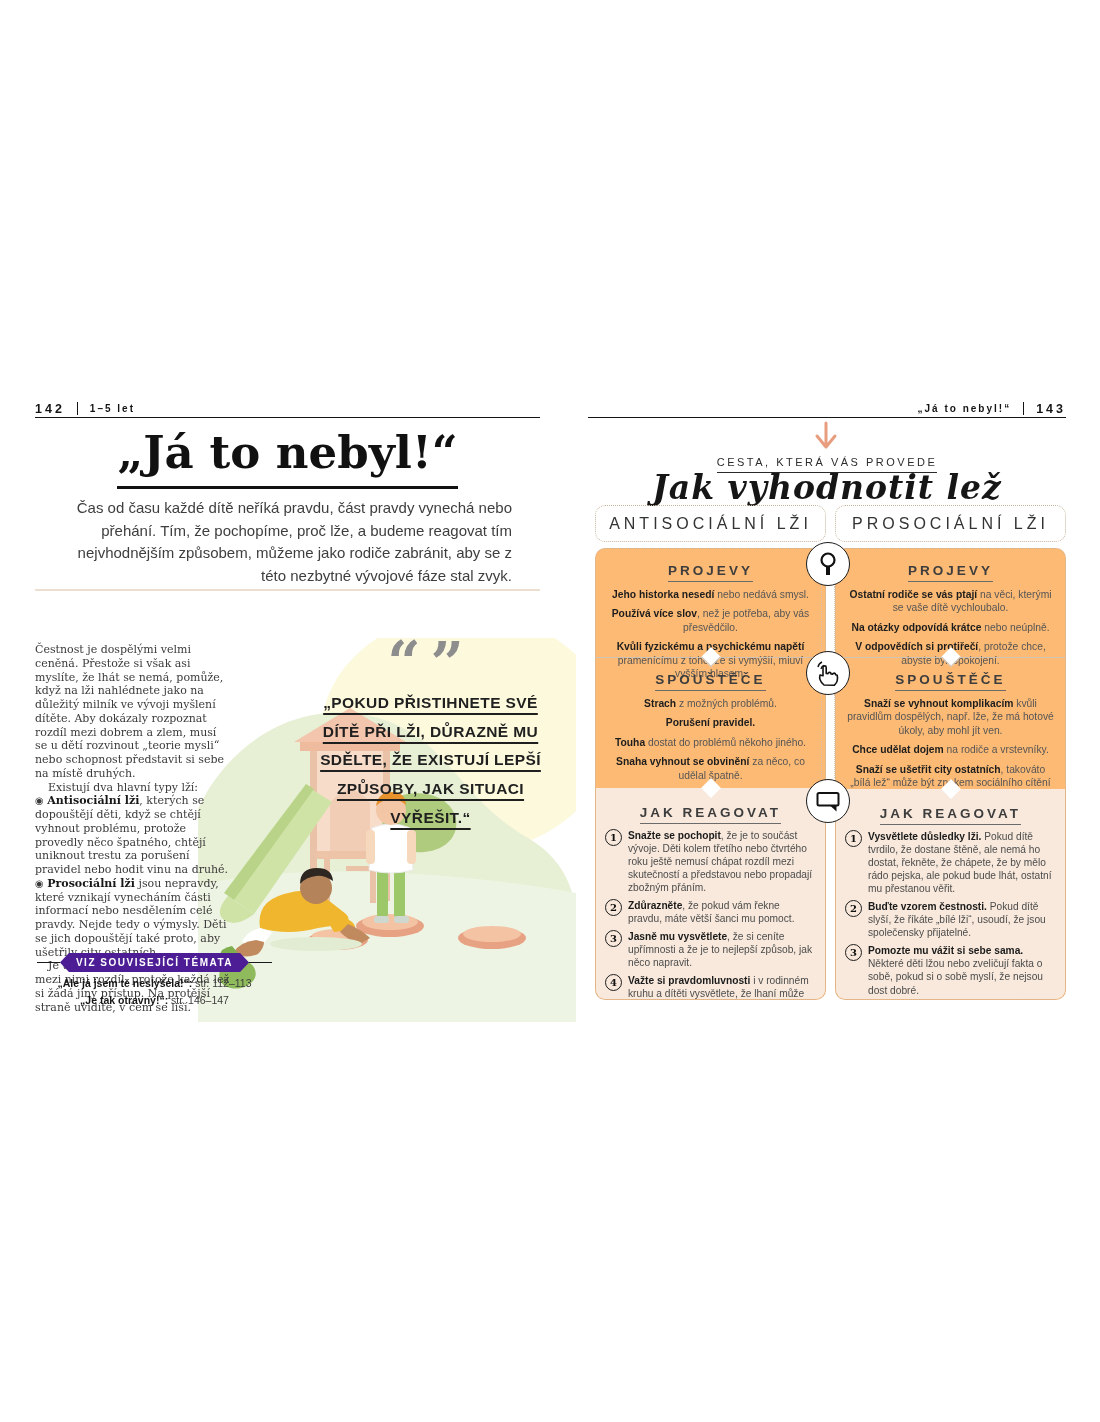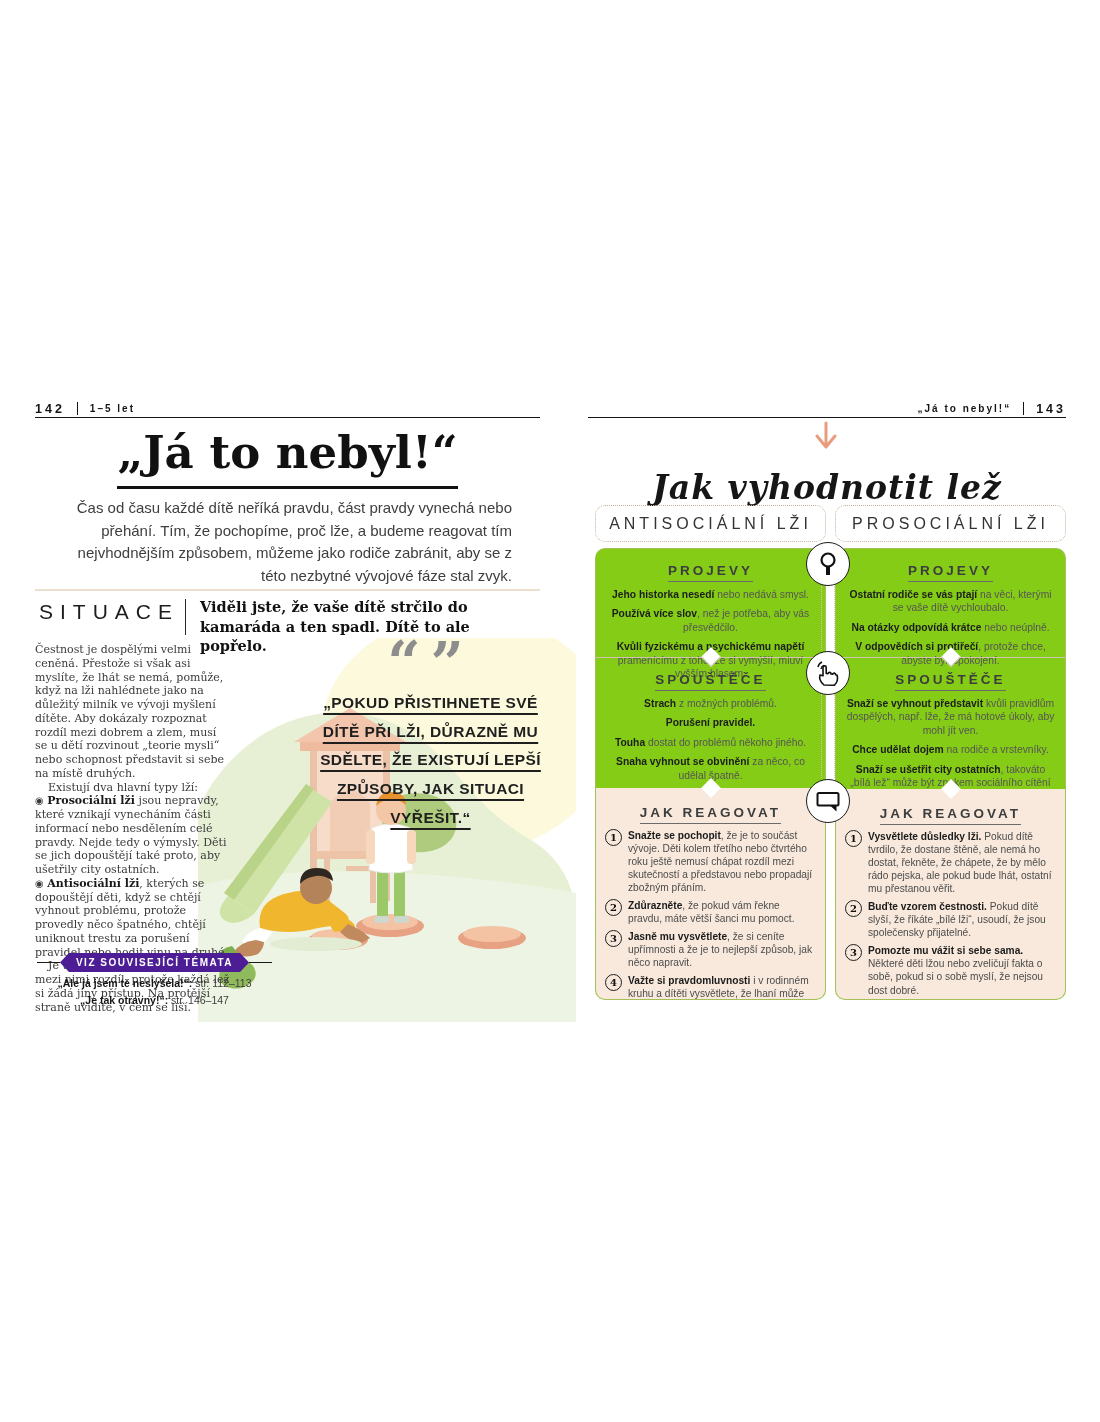--- a/index.html
+++ b/index.html
@@ -59,21 +59,21 @@
                   border-bottom:1.5px solid #2a2a2a;padding-bottom:4px;}
   .rp-title{position:absolute;top:68px;left:0;right:0;text-align:center;margin:0;
             font-family:"DejaVu Serif",serif;font-style:italic;font-weight:bold;
             font-size:33px;color:#161616;letter-spacing:1px;}
   .col{position:absolute;top:105px;width:231px;}
   .col.anti{left:7px;}
   .col.pro{left:247px;}
   .col-head{height:35px;border:1.5px dotted #c7b29c;border-radius:10px;display:flex;
             align-items:center;justify-content:center;font-size:16px;letter-spacing:4px;color:#333;}
   .col-main{margin-top:6px;border:1.5px dotted #c7b29c;border-radius:10px;height:450px;
-            display:flex;flex-direction:column;overflow:hidden;background:#84cc16;}
+            display:flex;flex-direction:column;overflow:hidden;background:#fdba74;}
   .sec{padding-top:9px;}
   .sec-projevy{height:99px;}
   .sec-spoustece{height:122px;}
   .sec-head{text-align:center;margin:0 0 4px 0;}
   .sec-head span{display:inline-block;font-size:13.5px;letter-spacing:3px;color:#3d3d3d;
                  border-bottom:1px solid #6b6b6b;padding-bottom:3px;}
   .item{margin:6px 9px;font-size:10.3px;line-height:1.3;color:#555;text-align:center;}
   .item strong{color:#1d1d1d;}
   .divider{position:relative;border-top:1px solid #cfc3b5;}
   .divider .notch{position:absolute;left:50%;top:-8px;width:13px;height:13px;background:#fff;
@@ -105,25 +105,20 @@
       <span class="vr"></span>
       <span class="runner">1–5 let</span>
     </header>
 
     <h1 class="lp-title"><span>„Já to nebyl!“</span></h1>
 
     <p class="lp-intro">Čas od času každé dítě neříká pravdu, část pravdy vynechá nebo přehání. Tím, že pochopíme, proč lže, a budeme reagovat tím nejvhodnějším způsobem, můžeme jako rodiče zabránit, aby se z této nezbytné vývojové fáze stal zvyk.</p>
 
     <div class="tan-rule"></div>
 
-    <div class="situace">
-      <span class="situace-label">SITUACE</span>
-      <span class="situace-bar"></span>
-      <p class="situace-text">Viděli jste, že vaše dítě strčilo do kamaráda a ten spadl. Dítě to ale popřelo.</p>
-    </div>
 
     <svg class="illus" viewBox="0 0 378 384" aria-hidden="true">
       <ellipse cx="268" cy="95" rx="145" ry="120" fill="#fcf9dd"></ellipse>
       <path d="M-10,200 C10,120 90,55 180,80 C250,100 260,160 330,200 C360,218 372,240 378,270 L378,384 L-10,384 Z" fill="#e7efd5"></path>
       <path d="M-10,250 C80,225 240,230 378,255 L378,384 L-10,384 Z" fill="#eef4e3"></path>
 
       <polygon points="96,104 152,70 208,104" fill="#f2c5ac"></polygon>
       <rect x="102" y="104" width="100" height="9" fill="#eebb9f"></rect>
       <rect x="118" y="113" width="68" height="100" fill="#f6dcc9"></rect>
       <rect x="112" y="113" width="7" height="150" fill="#e9c2a7"></rect>
@@ -171,22 +166,22 @@
     </svg>
 
     <div class="quote">
       <div class="qmarks"><span>“</span><span>”</span></div>
       <p class="qtext">„POKUD PŘISTIHNETE SVÉ DÍTĚ PŘI LŽI, DŮRAZNĚ MU SDĚLTE, ŽE EXISTUJÍ LEPŠÍ ZPŮSOBY, JAK SITUACI VYŘEŠIT.“</p>
     </div>
 
     <div class="body-col">
       <p>Čestnost je dospělými velmi ceněná. Přestože si však asi myslíte, že lhát se nemá, pomůže, když na lži nahlédnete jako na důležitý milník ve vývoji myšlení dítěte. Aby dokázaly rozpoznat rozdíl mezi dobrem a zlem, musí se u dětí rozvinout „teorie mysli“ nebo schopnost představit si sebe na místě druhých.</p>
       <p class="ind">Existují dva hlavní typy lží:</p>
+      <p><span class="bglyph">◉</span> <strong>Antisociální lži</strong><span>, kterých se dopouštějí děti, když se chtějí vyhnout problému, protože provedly něco špatného, chtějí uniknout trestu za porušení pravidel nebo hodit vinu na druhé.</span></p>
       <p><span class="bglyph">◉</span> <strong>Prosociální lži</strong><span> jsou nepravdy, které vznikají vynecháním části informací nebo nesdělením celé pravdy. Nejde tedy o výmysly. Děti se jich dopouštějí také proto, aby ušetřily city ostatních.</span></p>
-      <p><span class="bglyph">◉</span> <strong>Antisociální lži</strong><span>, kterých se dopouštějí děti, když se chtějí vyhnout problému, protože provedly něco špatného, chtějí uniknout trestu za porušení pravidel nebo hodit vinu na druhé.</span></p>
       <p class="ind">Je užitečné pochopit, jaký je mezi nimi rozdíl, protože každá lež si žádá jiný přístup. Na protější straně uvidíte, v čem se liší.</p>
     </div>
 
     <div class="see-also">
       <div class="sa-row">
         <span class="sa-line"></span>
         <span class="sa-lozenge">VIZ SOUVISEJÍCÍ TÉMATA</span>
         <span class="sa-line"></span>
       </div>
       <p class="sa-ref"><strong>„Ale já jsem tě neslyšela!“:</strong><span> str. 112–113</span></p>
@@ -198,20 +193,21 @@
     <header class="pg-head right">
       <span class="runner">„Já to nebyl!“</span>
       <span class="vr"></span>
       <span class="pgnum">143</span>
     </header>
 
     <svg class="rp-arrow" width="28" height="32" viewBox="0 0 28 32" aria-hidden="true">
       <path d="M14,3 v21 M5,16 l9,11 9,-11" fill="none" stroke="#e89d7f" stroke-width="3" stroke-linecap="round" stroke-linejoin="round"></path>
     </svg>
 
+    <p class="rp-kicker"><span>CESTA, KTERÁ VÁS PROVEDE</span></p>
     <h2 class="rp-title">Jak vyhodnotit lež</h2>
 
     <div class="col anti">
       <div class="col-head">ANTISOCIÁLNÍ LŽI</div>
       <div class="col-main">
         <div class="sec sec-projevy">
           <h3 class="sec-head"><span>PROJEVY</span></h3>
           <p class="item"><strong>Jeho historka nesedí</strong><span> nebo nedává smysl.</span></p>
           <p class="item"><strong>Používá více slov</strong><span>, než je potřeba, aby vás přesvědčilo.</span></p>
           <p class="item"><strong>Kvůli fyzickému a psychickému napětí</strong><span> pramenícímu z toho, že si vymýšlí, mluví vyšším hlasem.</span></p>
@@ -257,21 +253,21 @@
           <h3 class="sec-head"><span>PROJEVY</span></h3>
           <p class="item"><strong>Ostatní rodiče se vás ptají</strong><span> na věci, kterými se vaše dítě vychloubalo.</span></p>
           <p class="item"><strong>Na otázky odpovídá krátce</strong><span> nebo neúplně.</span></p>
           <p class="item"><strong>V odpovědích si protiřečí</strong><span>, protože chce, abyste byli spokojení.</span></p>
         </div>
         <div class="divider">
             <span class="notch"></span>
           </div>
         <div class="sec sec-spoustece">
           <h3 class="sec-head"><span>SPOUŠTĚČE</span></h3>
-          <p class="item"><strong>Snaží se vyhnout představit</strong><span> kvůli pravidlům dospělých, např. lže, že má hotové úkoly, aby mohl jít ven.</span></p>
+          <p class="item"><strong>Snaží se vyhnout komplikacím</strong><span> kvůli pravidlům dospělých, např. lže, že má hotové úkoly, aby mohl jít ven.</span></p>
           <p class="item"><strong>Chce udělat dojem</strong><span> na rodiče a vrstevníky.</span></p>
           <p class="item"><strong>Snaží se ušetřit city ostatních</strong><span>, takováto „bílá lež“ může být znakem sociálního cítění dítěte.</span></p>
         </div>
         <div class="sec sec-reagovat">
           <span class="topnotch"></span>
           <h3 class="sec-head"><span>JAK REAGOVAT</span></h3>
           <div class="ritem">
               <span class="num">1</span>
               <p><strong>Vysvětlete důsledky lži.</strong><span> Pokud dítě tvrdilo, že dostane štěně, ale nemá ho dostat, řekněte, že chápete, že by mělo rádo pejska, ale pokud bude lhát, ostatní mu přestanou věřit.</span></p>
             </div>

